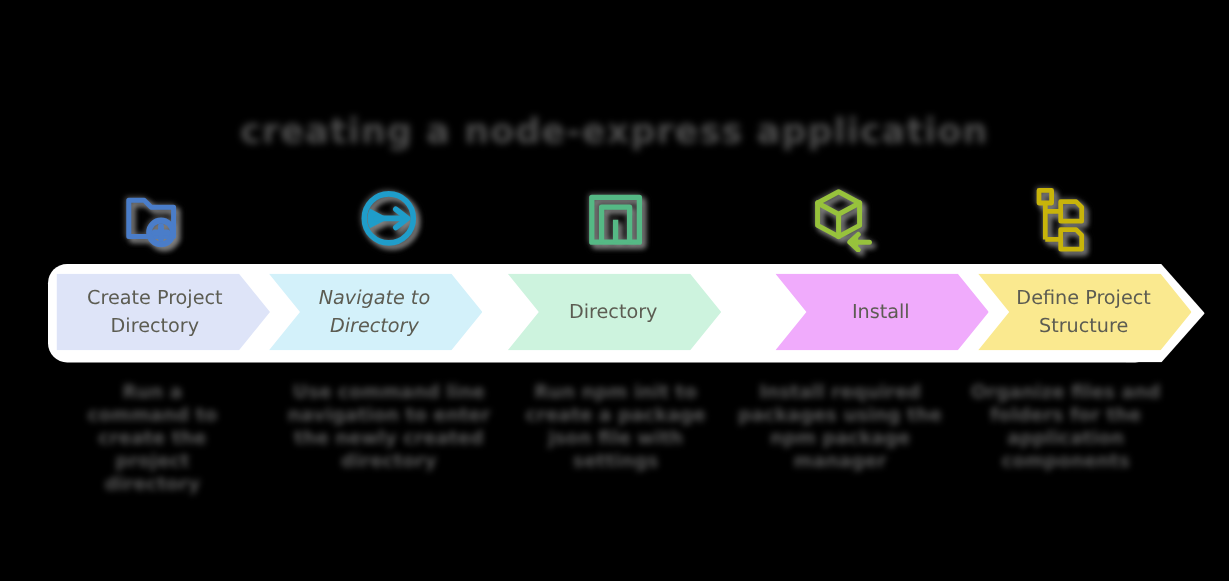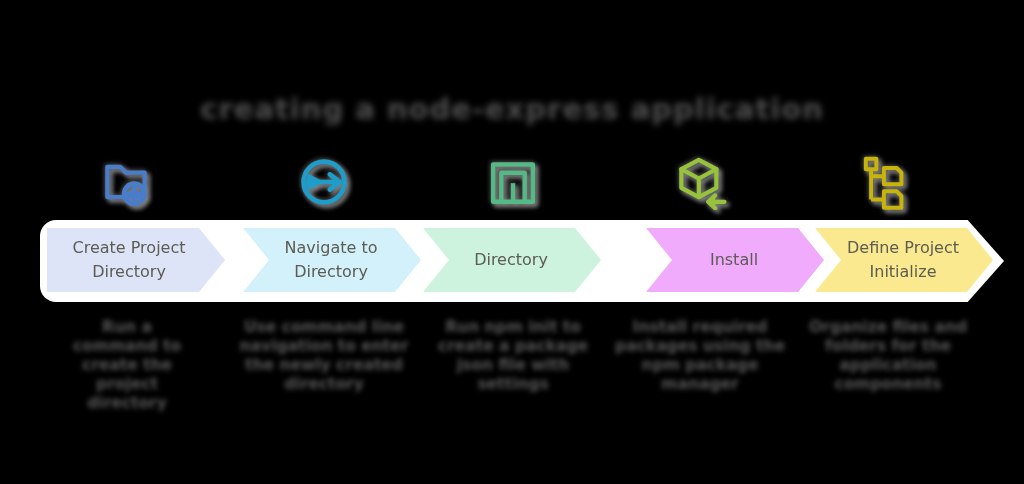--- a/index.html
+++ b/index.html
@@ -98,33 +98,33 @@
     </svg>
   </div>
 
   <div class="band"></div>
   <div class="band-tip"></div>
 
   <div class="step step-first" style="left:47px;background:#dee4f8;">
     <div class="l1">Create Project</div>
     <div class="l2">Directory</div>
   </div>
-  <div class="step step-mid" style="left:243px;background:#d3f1fa;">
+  <div class="step step-mid" style="left:224px;background:#d3f1fa;font-style:italic;">
     <div class="l1">Navigate to</div>
     <div class="l2">Directory</div>
   </div>
   <div class="step step-mid" style="left:423px;background:#cdf3de;">
     <div class="l1">Directory</div>
   </div>
   <div class="step step-mid" style="left:646px;background:#f0abfc;">
     <div class="l1">Install</div>
   </div>
   <div class="step step-mid" style="left:815px;background:#fae98f;">
     <div class="l1">Define Project</div>
-    <div class="l2">Initialize</div>
+    <div class="l2">Structure</div>
   </div>
 
   <div class="desc" style="left:66px;width:122px;">Run a command to create the project directory</div>
   <div class="desc" style="left:237px;width:174px;">Use command line navigation to enter the newly created directory</div>
   <div class="desc" style="left:436px;width:154px;">Run npm init to create a package json file with settings</div>
   <div class="desc" style="left:613px;width:174px;">Install required packages using the npm package manager</div>
   <div class="desc" style="left:801px;width:174px;">Organize files and folders for the application components</div>
 
 </div>
 

